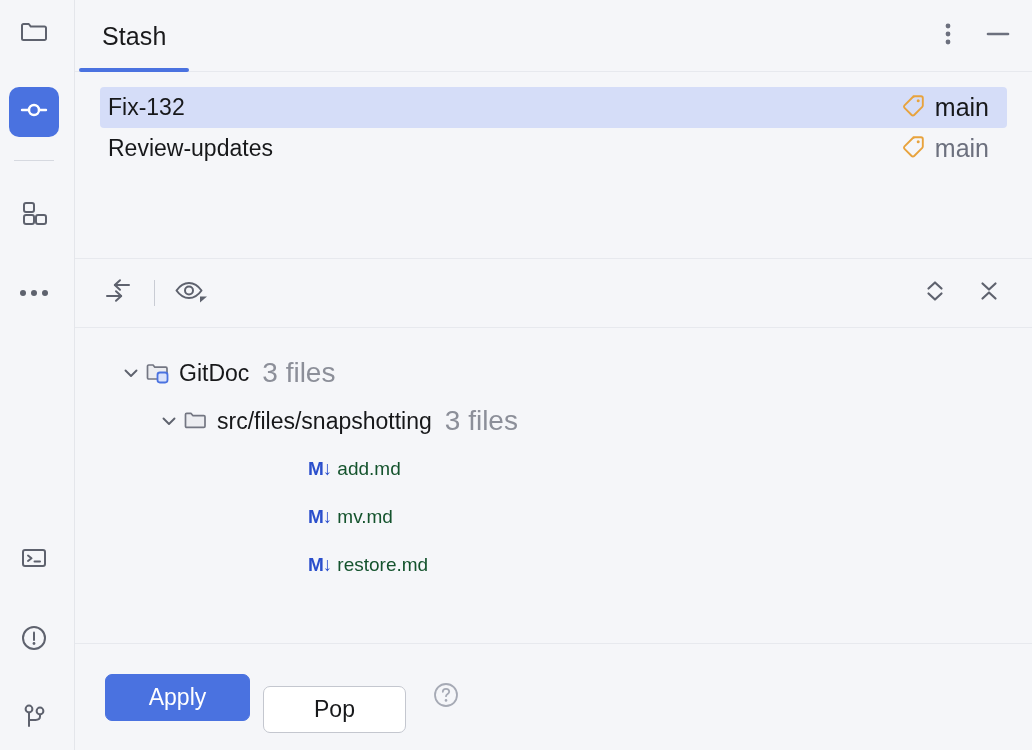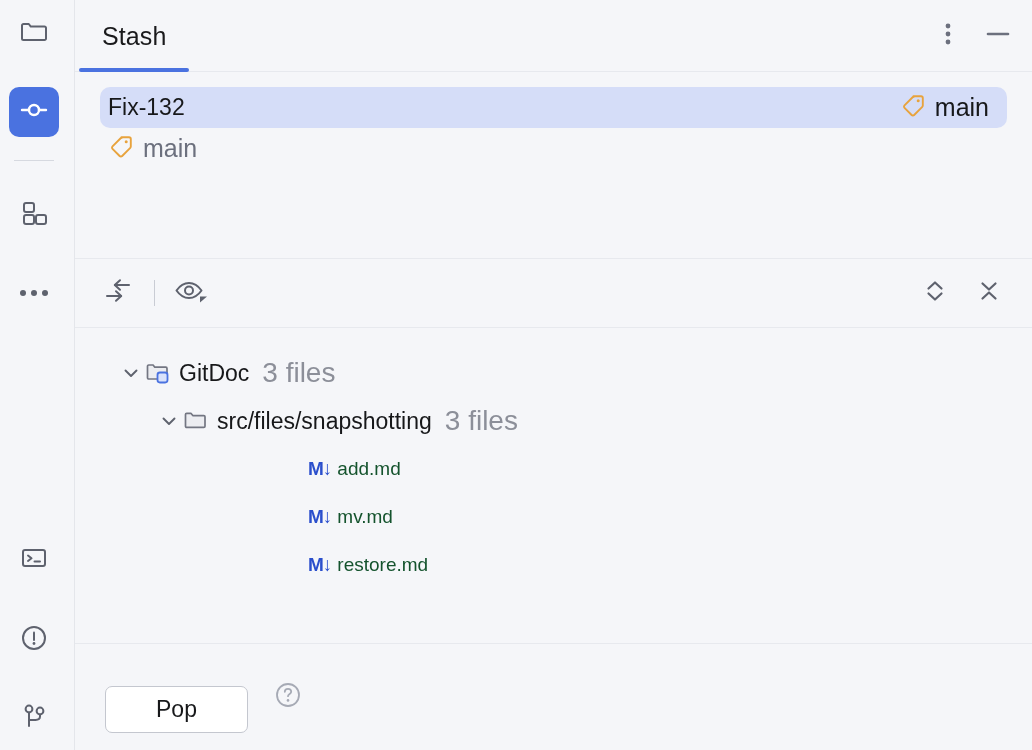--- a/index.html
+++ b/index.html
@@ -54,21 +54,21 @@
 
   .header-actions { position: absolute; right: 14px; top: 0; height: 72px; display: flex; align-items: center; gap: 10px; }
   .hbtn { width: 40px; height: 40px; display: flex; align-items: center; justify-content: center; border-radius: 6px; }
 
   
   .stash-list { position: absolute; left: 0; top: 73px; width: 957px; height: 185px; padding-top: 14px; }
   .stash-row {
     position: relative; height: 41px; margin: 0 25px 0 25px;
     display: flex; align-items: center; border-radius: 4px; padding: 0 18px 0 8px;
   }
-  .stash-row.selected { background: #D5DDF8; border-radius: 10px; }
+  .stash-row.selected { background: #D5DDF8; }
   .stash-name { font-size: 23px; color: #17181A; flex: 1 1 auto; }
   .stash-branch { display: flex; align-items: center; gap: 9px; }
   .branch-label { font-size: 25px; color: #17181A; }
   .stash-row:not(.selected) .branch-label { color: #6C707E; }
 
   
   .toolbar {
     position: absolute; left: 0; top: 258px; width: 957px; height: 70px;
     border-top: 1px solid #E7E9EE; border-bottom: 1px solid #E7E9EE;
     display: flex; align-items: center;
@@ -219,20 +219,21 @@
             <svg width="26" height="26" viewBox="0 0 26 26" fill="none">
               <path d="M13.4 3.2H21a1.8 1.8 0 0 1 1.8 1.8v7.6a1.8 1.8 0 0 1-.53 1.27l-8.1 8.1a1.8 1.8 0 0 1-2.55 0l-7.1-7.1a1.8 1.8 0 0 1 0-2.55l8.1-8.1a1.8 1.8 0 0 1 1.27-.53z" stroke="#E8A33D" stroke-width="1.9" stroke-linejoin="round"></path>
               <circle cx="18.2" cy="7.8" r="1.5" fill="#E8A33D"></circle>
             </svg>
           </span>
           <span class="branch-label">main</span>
         </span>
       </div>
 
       <div class="stash-row">
+        <span class="stash-name">Review-updates</span>
         <span class="stash-branch">
           <span>
             <svg width="26" height="26" viewBox="0 0 26 26" fill="none">
               <path d="M13.4 3.2H21a1.8 1.8 0 0 1 1.8 1.8v7.6a1.8 1.8 0 0 1-.53 1.27l-8.1 8.1a1.8 1.8 0 0 1-2.55 0l-7.1-7.1a1.8 1.8 0 0 1 0-2.55l8.1-8.1a1.8 1.8 0 0 1 1.27-.53z" stroke="#E8A33D" stroke-width="1.9" stroke-linejoin="round"></path>
               <circle cx="18.2" cy="7.8" r="1.5" fill="#E8A33D"></circle>
             </svg>
           </span>
           <span class="branch-label">main</span>
         </span>
       </div>
@@ -325,20 +326,21 @@
         <span class="file-label">mv.md</span>
       </div>
 
       <div class="tree-row" style="padding-left:218px;">
         <span class="md-icon">M↓</span>
         <span class="file-label">restore.md</span>
       </div>
     </div>
 
     <div class="bottom">
+      <div class="btn btn-primary">Apply</div>
       <div class="btn btn-default">Pop</div>
       <div class="help">
         <span>
           <svg width="30" height="30" viewBox="0 0 30 30" fill="none">
             <circle cx="15" cy="15" r="11" stroke="#A6AAB5" stroke-width="1.8"></circle>
             <path d="M11.8 11.8c0-1.8 1.5-3 3.2-3s3.2 1.2 3.2 3c0 2.1-3.2 2.2-3.2 4.4" stroke="#A6AAB5" stroke-width="1.8" stroke-linecap="round"></path>
             <circle cx="15" cy="20.4" r="1.3" fill="#A6AAB5"></circle>
           </svg>
         </span>
       </div>

